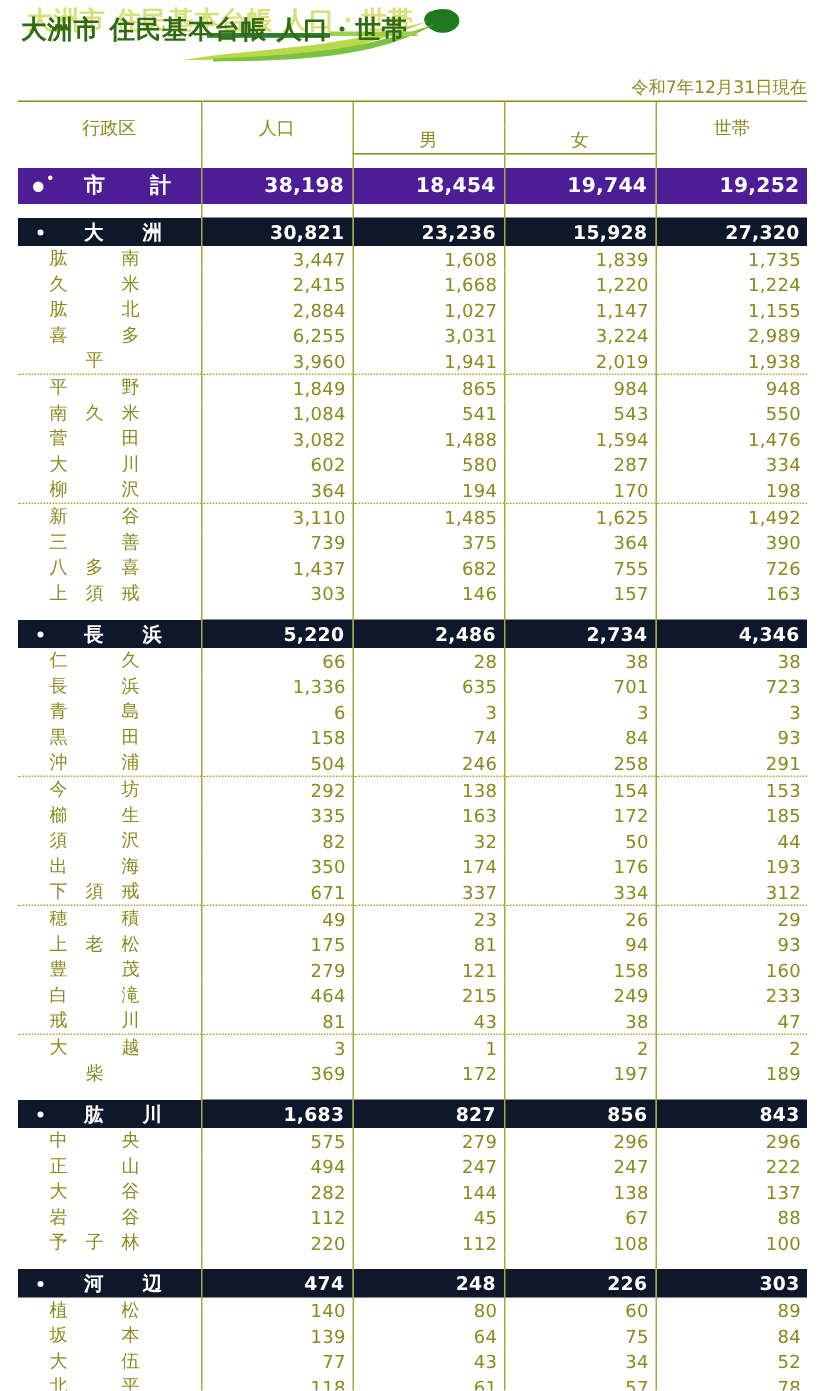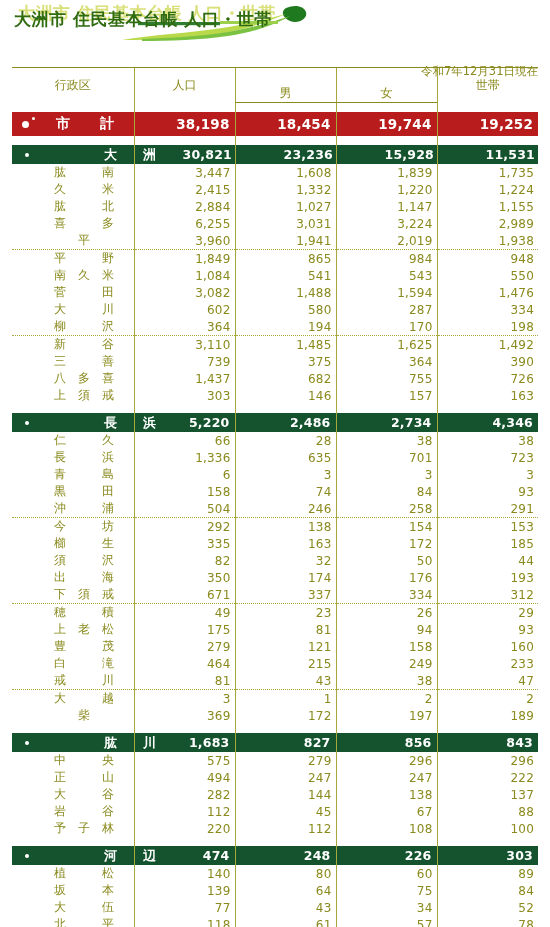--- a/index.html
+++ b/index.html
@@ -53,21 +53,21 @@
 
   
   #date-row {
     height: 22px;
     width: 550px;
     position: relative;
   }
   #date-text {
     position: absolute;
     right: 12px;
-    top: 19px;
+    top: 6px;
     font-size: 11.5px;
     color: #8a8a1e;
     white-space: nowrap;
   }
 
   
   #table-wrap {
     position: relative;
     margin: 0 12px;
     width: 526px;
@@ -115,58 +115,57 @@
     letter-spacing: 0.2px;
   }
   td.nm {
     padding-left: 0;
   }
 
   
   .nm-inner {
     display: block;
     width: 60px;
-    margin-left: 42px;
+    margin-left: 21px;
     text-align: justify;
     text-align-last: justify;
     font-size: 12px;
     white-space: nowrap;
   }
   .nm-inner.one {
     text-align: center;
     text-align-last: center;
   }
   .nm-inner.three {
     letter-spacing: 0;
   }
 
   
   tr.city-total td {
-    background: #b91c1c;
+    background: #4c1d95;
     color: #ffffff;
     font-weight: bold;
     height: 24px;
     font-size: 13.5px;
   }
   tr.city-total td.nm .nm-inner {
     width: 58px;
     margin-left: 44px;
     font-size: 14px;
     letter-spacing: 0;
   }
   tr.city-total td.num { padding-right: 5px; }
 
   
   tr.dist-head td {
-    background: #14532d;
+    background: #0f172a;
     color: #ffffff;
     font-weight: bold;
     height: 19px;
     font-size: 12.5px;
-    padding-left: 48px;
   }
   tr.dist-head td.nm .nm-inner {
     width: 52px;
     margin-left: 44px;
     font-size: 13px;
   }
   tr.dist-head td.num { padding-right: 5px; }
 
   
   .bullet-cell {
@@ -280,37 +279,37 @@
           <td class="sep"></td>
         </tr>
         <tr class="dist-head">
           <td class="nm bullet-cell">
             <span class="dot-big"></span>
             <span class="nm-inner">大洲</span>
           </td>
           <td class="num sep ">30,821</td>
           <td class="num sep ">23,236</td>
           <td class="num sep ">15,928</td>
-          <td class="num sep ">11,531</td>
+          <td class="num sep ">27,320</td>
         </tr>
         <tr class="">
           <td class="nm">
             <span class="nm-inner">肱南</span>
           </td>
           <td class="num sep ">3,447</td>
           <td class="num sep ">1,608</td>
           <td class="num sep ">1,839</td>
           <td class="num sep ">1,735</td>
         </tr>
         <tr class="">
           <td class="nm">
             <span class="nm-inner">久米</span>
           </td>
           <td class="num sep ">2,415</td>
-          <td class="num sep ">1,332</td>
+          <td class="num sep ">1,668</td>
           <td class="num sep ">1,220</td>
           <td class="num sep ">1,224</td>
         </tr>
         <tr class="">
           <td class="nm">
             <span class="nm-inner">肱北</span>
           </td>
           <td class="num sep ">2,884</td>
           <td class="num sep ">1,027</td>
           <td class="num sep ">1,147</td>

